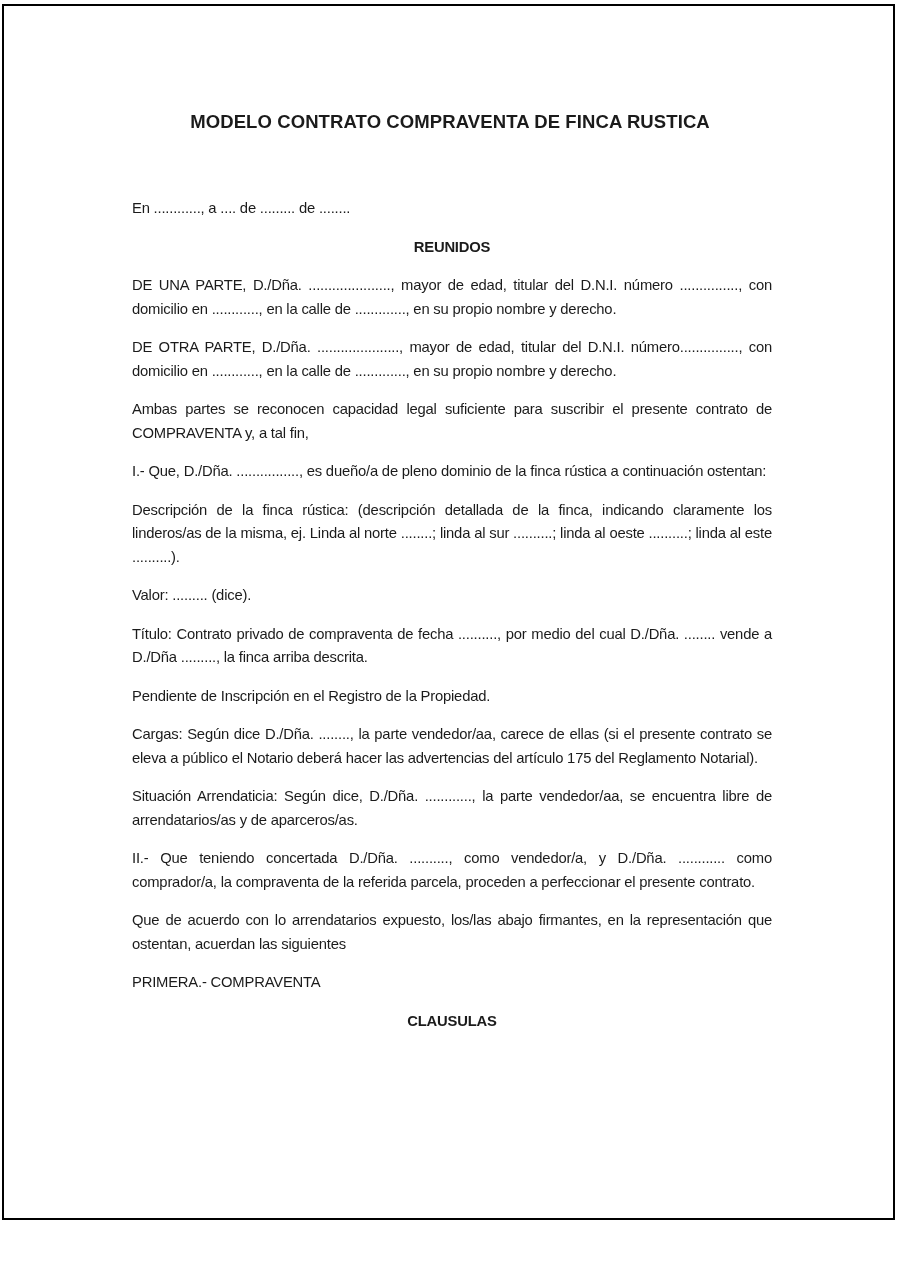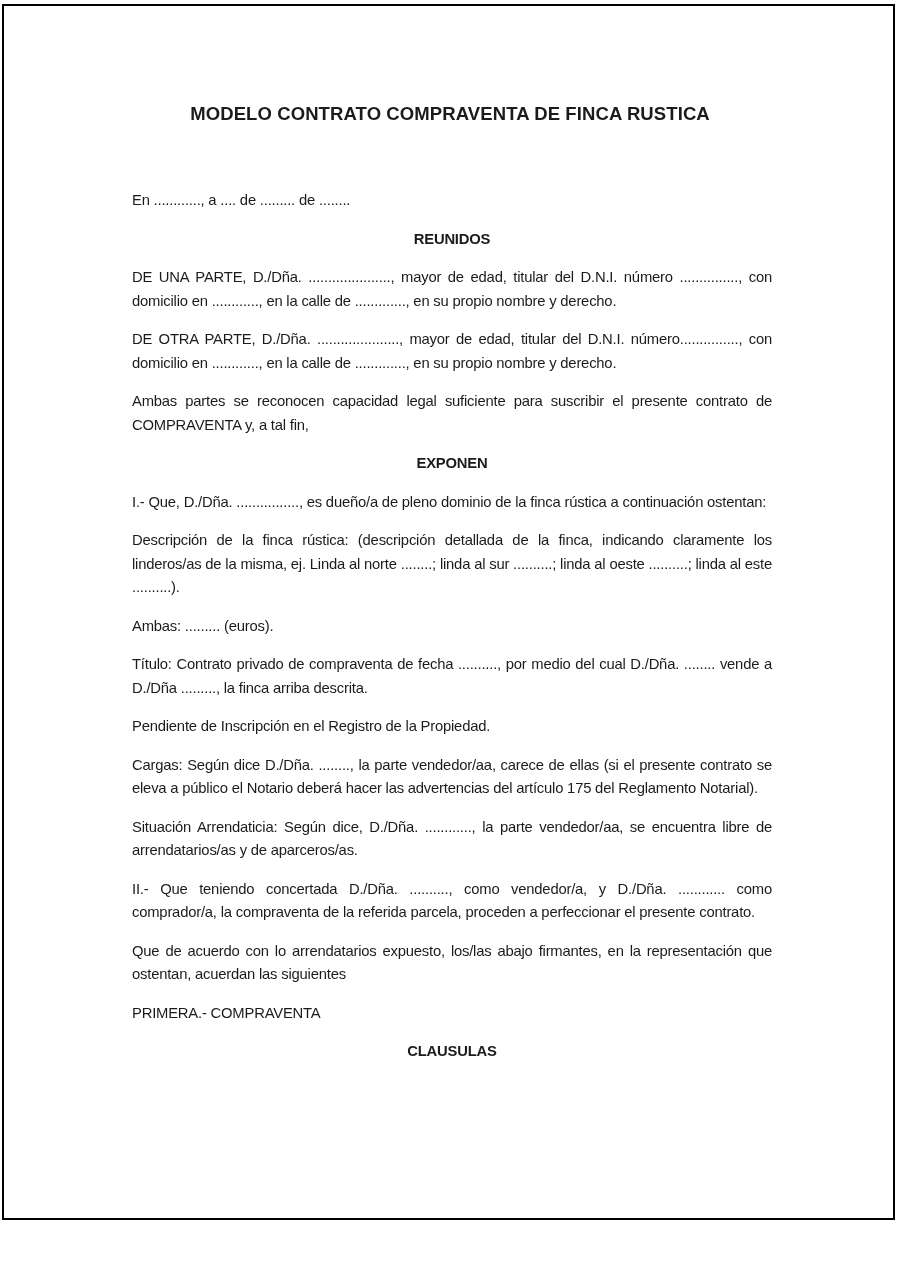--- a/index.html
+++ b/index.html
@@ -24,21 +24,21 @@
     box-sizing: border-box;
     background: #ffffff;
   }
   .content {
     position: absolute;
     left: 128px;
     top: 0;
     width: 644px;
   }
   .doc-title {
-    margin: 0;
+    margin: 8px;
     padding-top: 101px;
     margin-bottom: 62px;
     font-size: 18.5px;
     line-height: 26px;
     font-weight: bold;
     text-align: center;
     letter-spacing: 0.1px;
   }
   .para {
     margin: 0 0 15px 4px;
@@ -58,24 +58,23 @@
 <div class="page-border"></div>
 
 <div class="content">
   <h1 class="doc-title">MODELO CONTRATO COMPRAVENTA DE FINCA RUSTICA</h1>
 
   <p class="para">En ............, a .... de ......... de ........</p>
   <p class="para heading">REUNIDOS</p>
   <p class="para">DE UNA PARTE, D./Dña. ....................., mayor de edad, titular del D.N.I. número ..............., con domicilio en ............, en la calle de ............., en su propio nombre y derecho.</p>
   <p class="para">DE OTRA PARTE, D./Dña.  ....................., mayor de edad, titular del D.N.I. número..............., con domicilio en ............, en la calle de ............., en su propio nombre y derecho.</p>
   <p class="para">Ambas partes se reconocen capacidad legal suficiente para suscribir el presente contrato de COMPRAVENTA y, a tal fin,</p>
-  <p class="para heading">EXPONEN</p>
   <p class="para">I.- Que, D./Dña.  ................, es dueño/a de pleno dominio de la finca rústica a  continuación ostentan:</p>
   <p class="para">Descripción de la finca rústica: (descripción detallada de la finca, indicando claramente los linderos/as de la misma, ej. Linda al norte ........; linda al sur ..........; linda al oeste ..........; linda al este ..........).</p>
-  <p class="para">Ambas: ......... (euros).</p>
+  <p class="para">Valor: ......... (dice).</p>
   <p class="para">Título: Contrato privado de compraventa de fecha .........., por medio del cual D./Dña. ........ vende a D./Dña ........., la finca arriba descrita.</p>
   <p class="para">Pendiente de Inscripción en el Registro de la Propiedad.</p>
   <p class="para">Cargas: Según dice D./Dña. ........, la parte vendedor/aa, carece de ellas (si el presente contrato se eleva a público el Notario deberá hacer las advertencias del artículo 175 del Reglamento Notarial).</p>
   <p class="para">Situación Arrendaticia: Según dice, D./Dña. ............, la parte vendedor/aa, se encuentra libre de arrendatarios/as y de aparceros/as.</p>
   <p class="para">II.- Que teniendo concertada D./Dña. .........., como vendedor/a, y D./Dña. ............ como comprador/a, la compraventa de la referida parcela, proceden a perfeccionar el presente contrato.</p>
   <p class="para">Que de acuerdo con lo arrendatarios expuesto, los/las abajo firmantes, en la representación que ostentan, acuerdan las siguientes</p>
   <p class="para">PRIMERA.- COMPRAVENTA</p>
   <p class="para heading">CLAUSULAS</p>
 </div>
 

